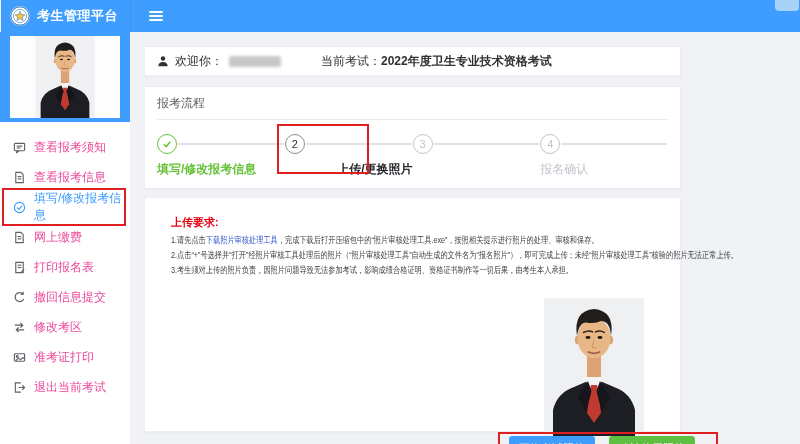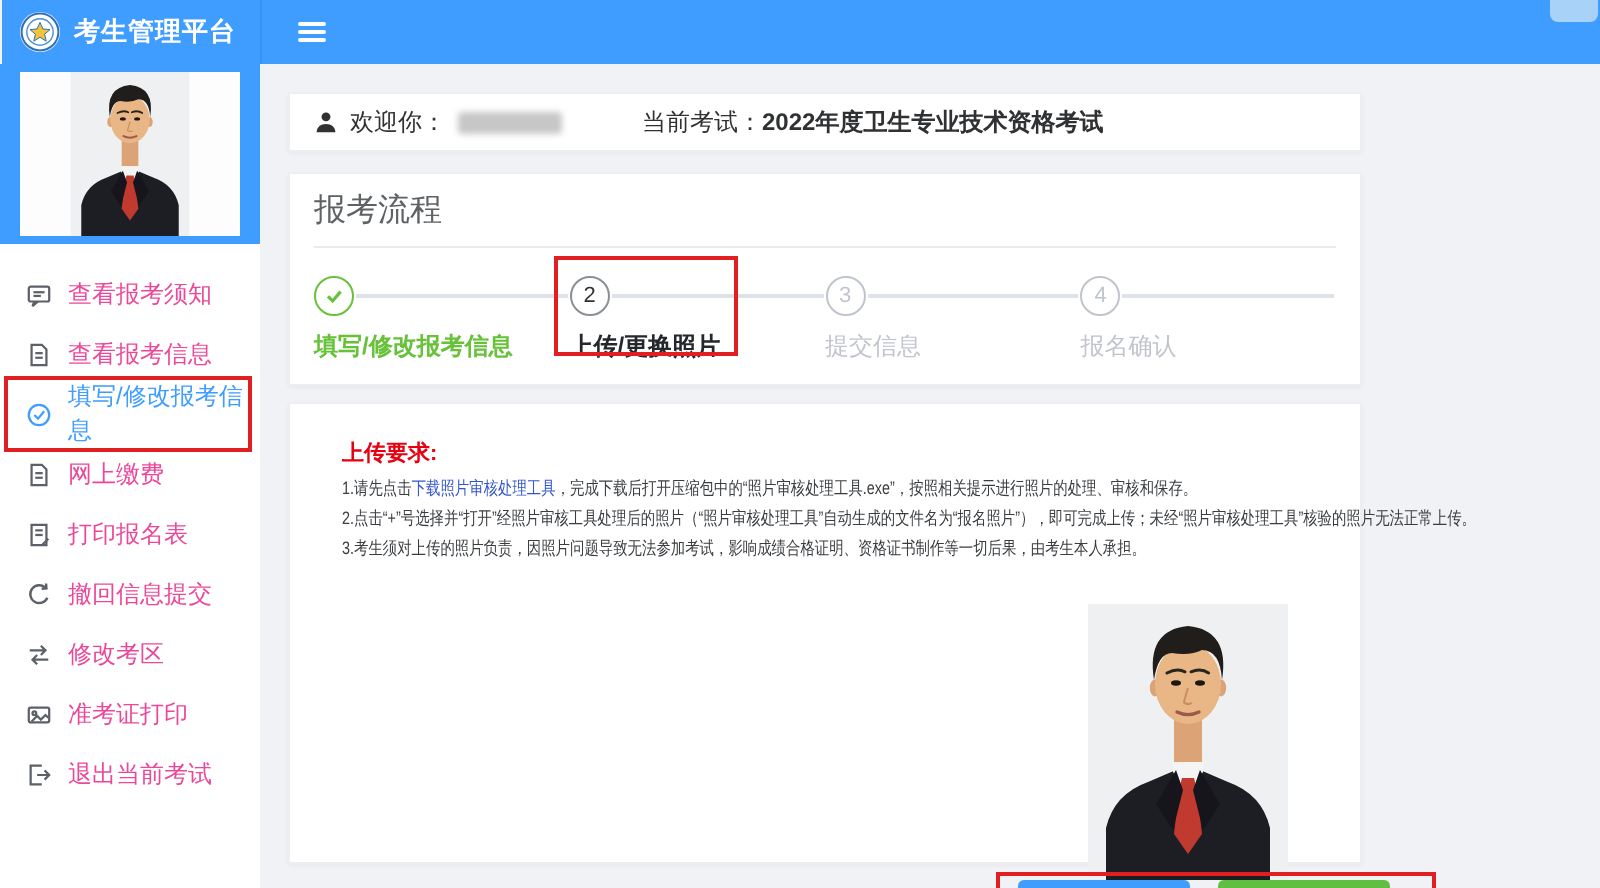--- a/index.html
+++ b/index.html
@@ -34,31 +34,31 @@
   .main { position:absolute; left:130px; top:32px; width:567px; height:412px; padding:14px 16px 12px 14px; display:flex; flex-direction:column; }
   .card { background:#fff; border:1px solid #eceef2; box-shadow:0 1px 2px rgba(0,0,0,0.04); }
 
   .welcome-card { height:30px; display:flex; align-items:center; padding:0 12px; font-size:12px; color:#303133; margin-bottom:10px; }
   .welcome-card .user-icon { width:12px; height:12px; margin-right:6px; }
   .redacted { display:inline-block; width:52px; height:11px; margin:0 6px; background:#c7c7c7; border-radius:2px; filter:blur(1.5px); }
   .exam-gap { width:34px; }
   .exam-name { font-weight:bold; }
 
   .steps-card { padding:8px 12px 10px 12px; margin-bottom:8px; }
-  .card-header { font-size:16px; color:#5e6266; padding-bottom:7px; border-bottom:1px solid #e8eaee; }
+  .card-header { font-size:12px; color:#5e6266; padding-bottom:7px; border-bottom:1px solid #e8eaee; }
   .steps-row { display:flex; margin-top:14px; }
   .step { flex:1; position:relative; }
   .step-head { display:flex; align-items:center; }
   .step-circle { width:20px; height:20px; border-radius:50%; border:1.5px solid #c0c4cc; color:#c0c4cc; font-size:11px; display:flex; align-items:center; justify-content:center; flex:0 0 auto; background:#fff; z-index:1; }
   .step-line { flex:1; height:2px; background:#dfe2e8; margin:0 1px; }
   .step-label { margin-top:7px; font-size:12px; color:#c0c4cc; white-space:nowrap; }
   .step.done .step-circle { border-color:#67c23a; }
   .step.done .step-label { color:#67c23a; font-weight:bold; }
   .step.current .step-circle { border-color:#8a8f96; color:#303133; }
-  .step.current .step-label { color:#24272b; font-weight:bold; }
+  .step.current .step-label { color:#24272b; font-weight:bold;text-align:right; }
   .step-redbox { position:absolute; left:-8px; top:-10px; width:92px; height:50px; border:2px solid #e02020; pointer-events:none; }
 
   .upload-card { flex:1; position:relative; padding:8px 12px; }
   .req-title { margin:9px 0 3px 14px; font-size:11px; font-weight:bold; color:#e60012; }
   .req-line { margin-left:14px; font-size:9px; color:#3a3d40; line-height:15px; white-space:nowrap; transform:scaleX(0.8); transform-origin:left center; }
   .req-link { color:#3355cc; cursor:pointer; }
   .photo-preview { position:absolute; left:399px; top:100px; width:100px; height:138px; background:#eef0f2; }
   .btn-redbox { position:absolute; left:353px; top:234px; width:220px; height:33px; border:2px solid #e02020; display:flex; align-items:center; gap:14px; padding-left:9px; }
   .btn { border:none; color:#fff; font-size:11px; font-family:inherit; padding:5px 10px; border-radius:3px; cursor:pointer; white-space:nowrap; }
   .btn-blue { background:#3e9dfe; }
@@ -256,21 +256,20 @@
             <div class="step-line"></div>
           </div>
           <div class="step-label">上传/更换照片</div>
         </div>
 
         <div class="step">
           <div class="step-head">
             <div class="step-circle">3</div>
             <div class="step-line"></div>
           </div>
-          <div class="step-label">提交信息</div>
         </div>
 
         <div class="step">
           <div class="step-head">
             <div class="step-circle">4</div>
             <div class="step-line"></div>
           </div>
           <div class="step-label">报名确认</div>
         </div>
 

